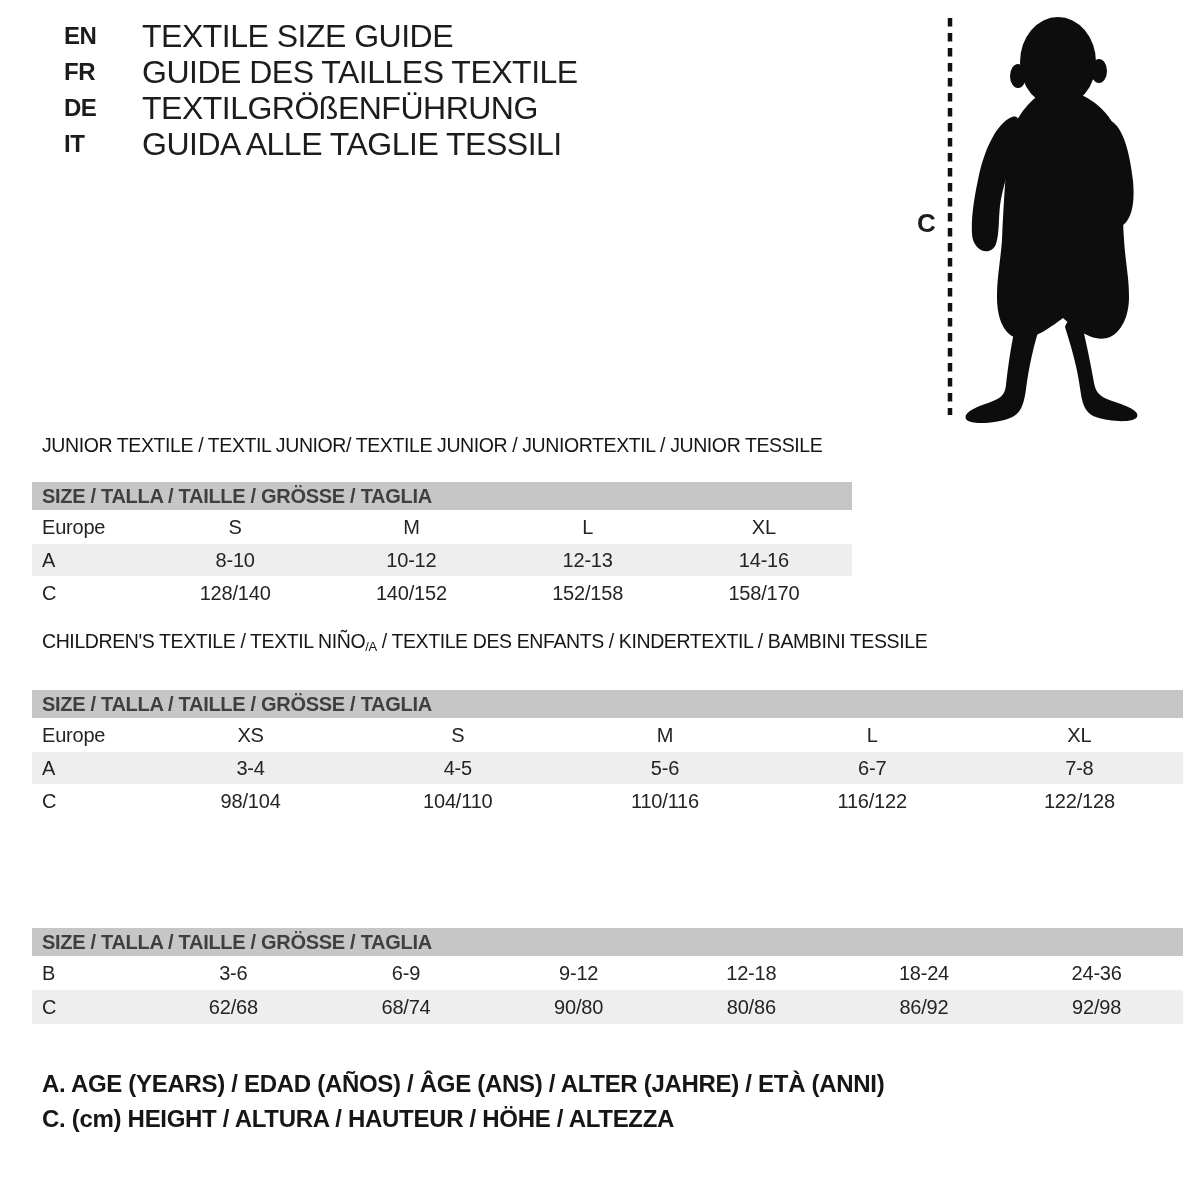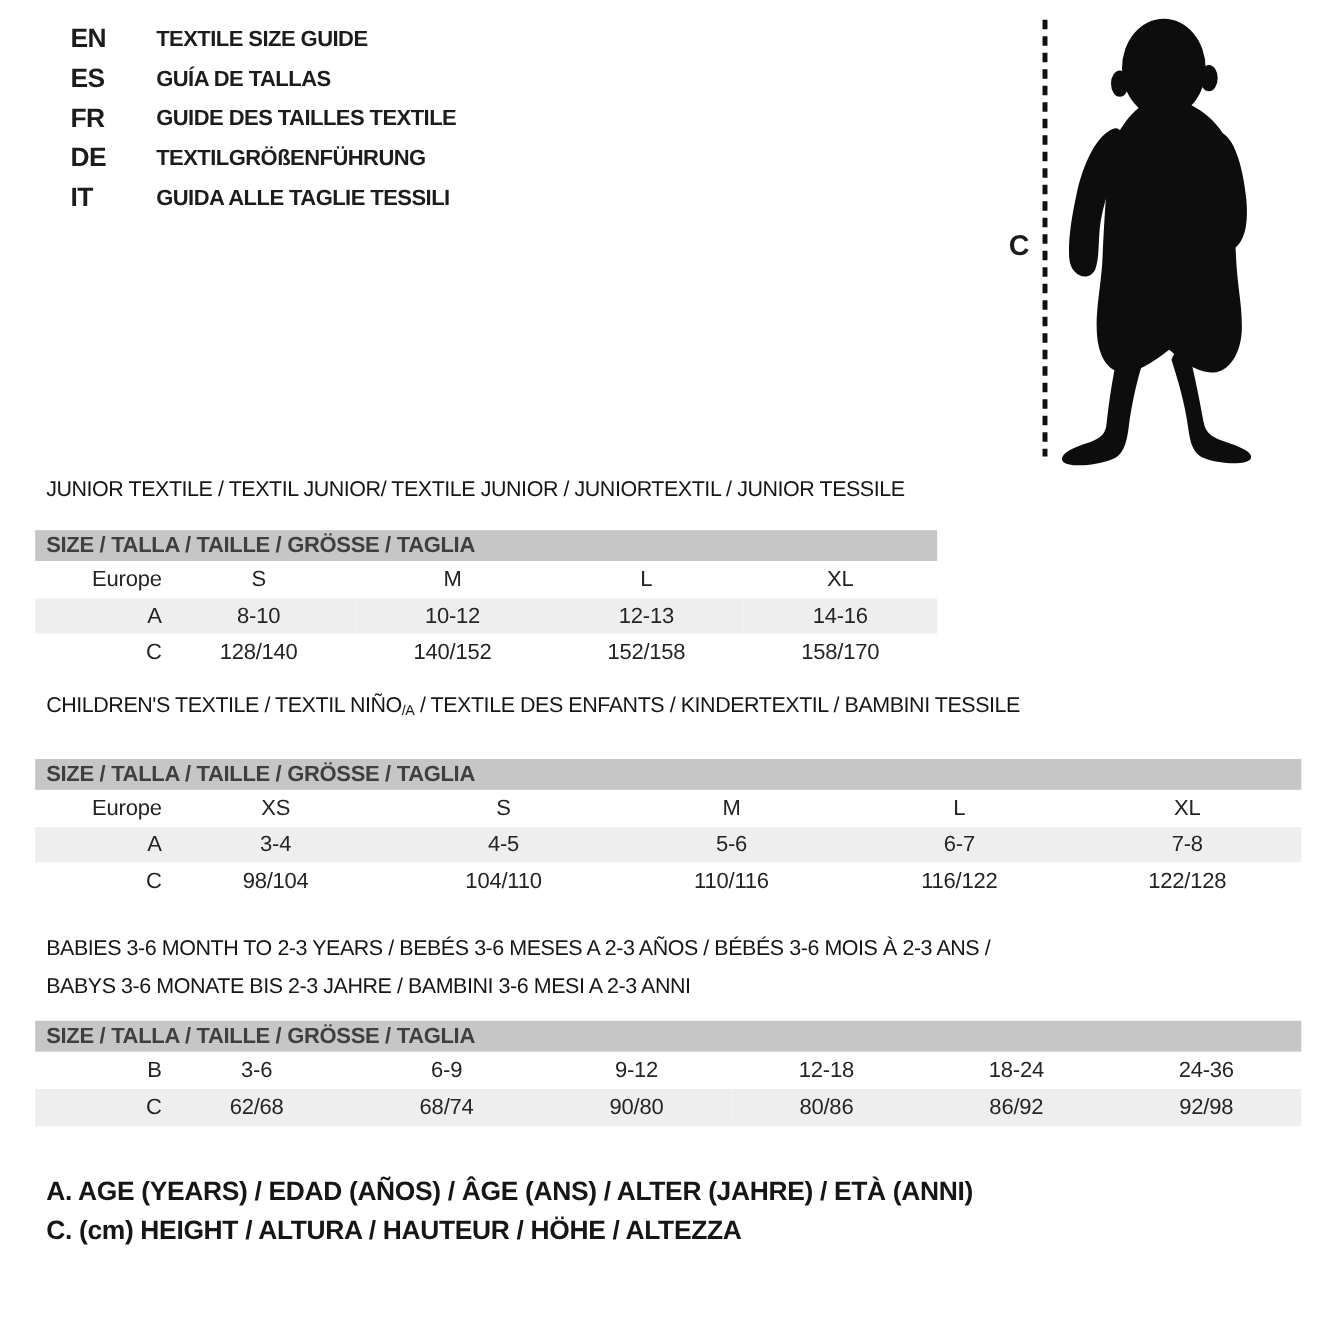--- a/index.html
+++ b/index.html
@@ -6,41 +6,41 @@
   .canvas {
     position:relative; width:1200px; height:1200px; background:#ffffff;
     font-family:"Liberation Sans","DejaVu Sans",sans-serif; color:#1c1c1c;
     overflow:hidden;
   }
 
   
   .lang-header { position:absolute; left:40px; top:18px;margin-left:24px; }
   .lang-row { display:flex; line-height:36px; }
   .lang-code { width:78px; font-weight:bold; font-size:24px; letter-spacing:-0.5px; }
-  .lang-title { font-weight:bold; font-size:20px; letter-spacing:-0.5px; white-space:nowrap; }
+  .lang-title { font-weight:normal; font-size:32px; letter-spacing:-0.5px; white-space:nowrap; }
 
   
   .figure-svg { position:absolute; left:915px; top:5px; width:240px; height:420px; }
   .measure-label { position:absolute; left:917px; top:208px; font-size:26px; font-weight:bold; }
 
   
   .section-title {
     position:absolute; left:42px; font-weight:normal; font-size:19.5px;
     letter-spacing:-0.4px; white-space:nowrap; color:#161616;
   }
   .section-title .sub { font-size:13px; position:relative; top:3px; }
   .two-line { line-height:35px; }
 
   
   .size-table {
     position:absolute; border-collapse:collapse; table-layout:fixed;
     font-size:20px; color:#242424;
   }
   .size-table td { padding:0; vertical-align:middle; text-align:center; letter-spacing:-0.2px; }
-  .size-table td.lbl { text-align:right; padding-left:10px; }
+  .size-table td.lbl { text-align:left; padding-left:10px; }
   .size-table tr.band td {
     background:#c6c6c6; height:28px; text-align:left; padding-left:10px;
     font-weight:bold; font-size:20px; color:#3f3f3f; letter-spacing:-0.3px; white-space:nowrap;
   }
   .size-table tr.head td { height:34px; }
   .size-table tr.shade td { background:#eeeeee; }
   .size-table tr.r1 td { height:32px; }
   .size-table tr.r2 td { height:34px; }
 
   
@@ -49,24 +49,20 @@
 </style>
 </head>
 <body>
 
 <div class="canvas">
 
   <div class="lang-header">
     <div class="lang-row">
       <span class="lang-code">EN</span>
       <span class="lang-title">TEXTILE SIZE GUIDE</span>
-    </div>
-    <div class="lang-row">
-      <span class="lang-code">ES</span>
-      <span class="lang-title">GUÍA DE TALLAS</span>
     </div>
     <div class="lang-row">
       <span class="lang-code">FR</span>
       <span class="lang-title">GUIDE DES TAILLES TEXTILE</span>
     </div>
     <div class="lang-row">
       <span class="lang-code">DE</span>
       <span class="lang-title">TEXTILGRÖßENFÜHRUNG</span>
     </div>
     <div class="lang-row">
@@ -174,24 +170,20 @@
       <td class="lbl">C</td>
       <td>98/104</td>
       <td>104/110</td>
       <td>110/116</td>
       <td>116/122</td>
       <td>122/128</td>
     </tr>
   </tbody>
     </table>
 
-  <div class="section-title two-line" style="top:845px">
-    <div>BABIES 3-6 MONTH TO 2-3 YEARS / BEBÉS 3-6 MESES A 2-3 AÑOS / BÉBÉS 3-6 MOIS À 2-3 ANS /</div>
-    <div>BABYS 3-6 MONATE BIS 2-3 JAHRE / BAMBINI 3-6 MESI A 2-3 ANNI</div>
-  </div>
   <table class="size-table" style="left:32px; top:928px; width:1151px">
     <colgroup>
         <col style="width:115px">
         <col>
         <col>
         <col>
         <col>
         <col>
         <col>
       </colgroup>

